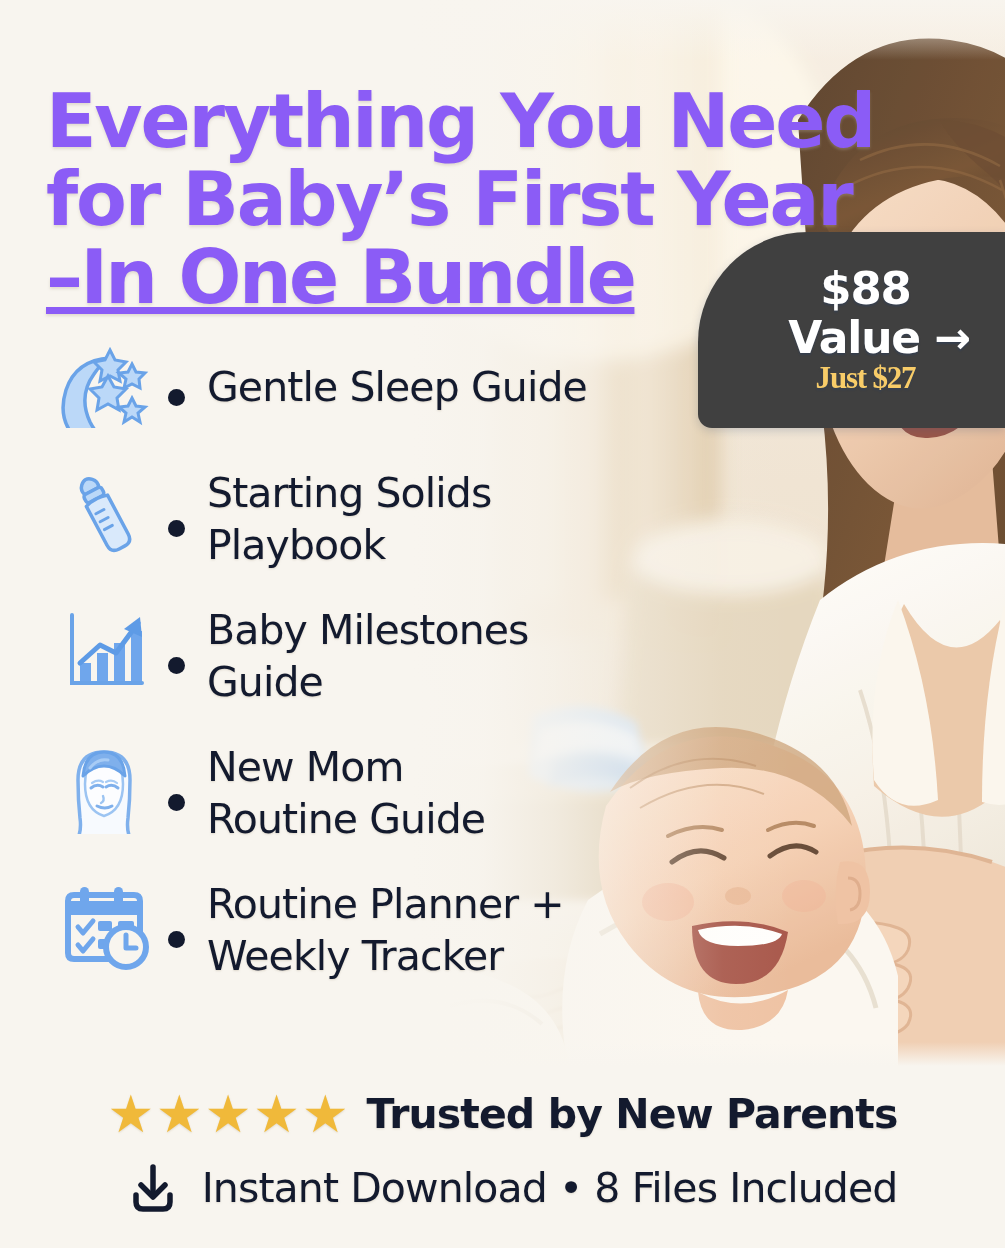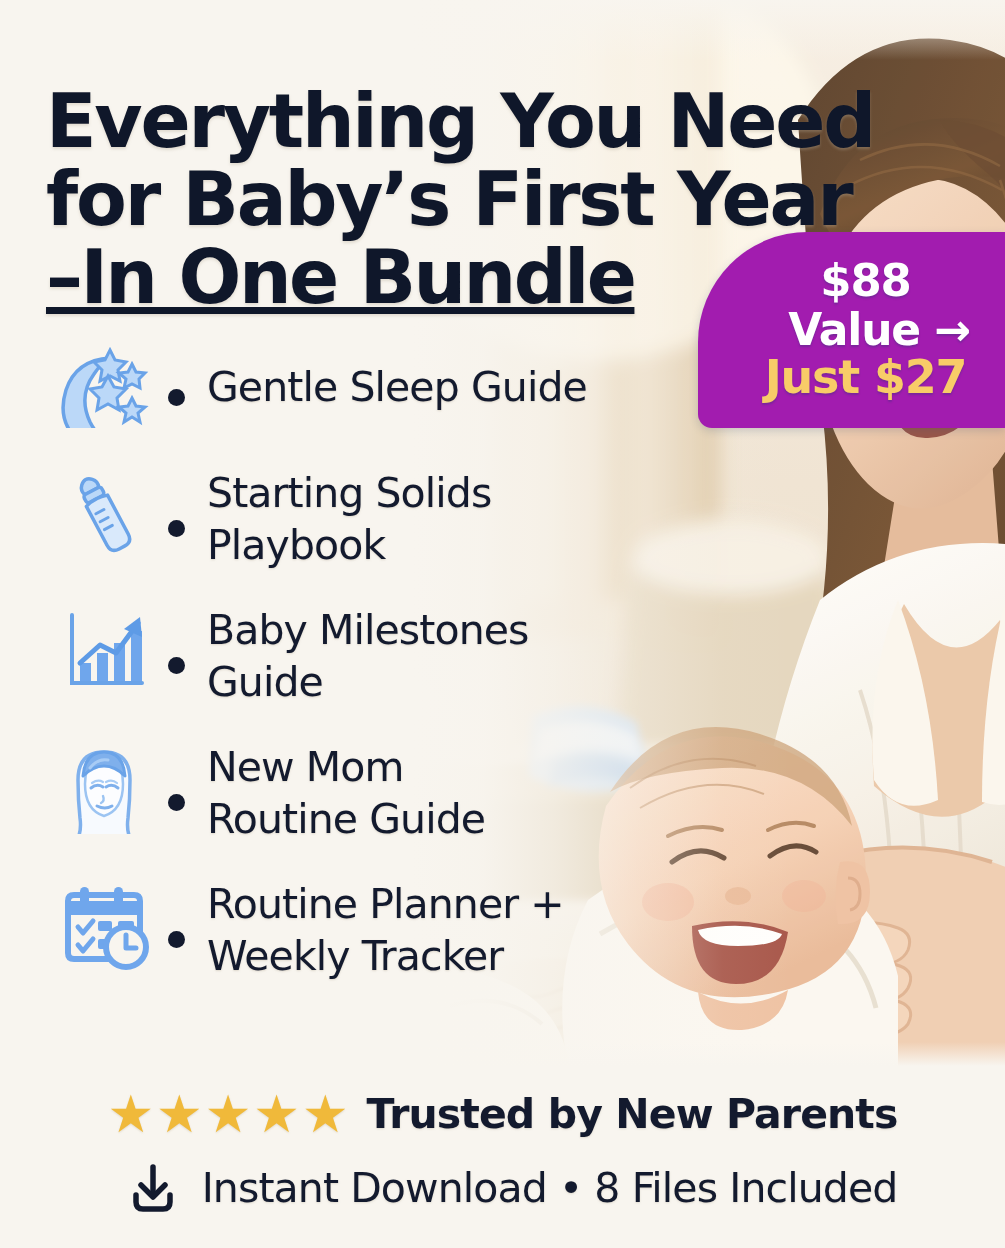--- a/index.html
+++ b/index.html
@@ -57,39 +57,39 @@
     pointer-events: none;
   }
 
   
   .headline {
     position: absolute;
     left: 46px;
     top: 32px;
     width: 900px;
     z-index: 5;
-    color: #0f172a;
+    color: #8b5cf6;
     font-family: "DejaVu Sans", sans-serif;
     font-weight: bold;
     font-size: 74px;
     line-height: 1.06;
     letter-spacing: -2.2px;
     text-shadow: 0 2px 3px rgba(180,170,150,0.35);
   }
   .headline .hl-line { display: block; white-space: nowrap; }
   .hl3 { letter-spacing: -2.6px; text-decoration: underline; }
 
   
   .price-badge {
     position: absolute;
     left: 698px;
     top: 232px;
     width: 307px;
     height: 196px;
-    background: #a21caf;
+    background: #404040;
     border-radius: 110px 0 0 14px;
     z-index: 20;
     box-shadow: 0 3px 8px rgba(60,80,120,0.22);
     display: flex;
     flex-direction: column;
     align-items: center;
     justify-content: center;
     padding-left: 28px;
     box-sizing: border-box;
     overflow: hidden;
@@ -100,21 +100,22 @@
     font-size: 45px;
     line-height: 1.08;
     letter-spacing: -1.2px;
     color: #FFFFFF;
     text-shadow: 0 2px 2px rgba(30,60,110,0.30);
     white-space: nowrap;
   }
   .badge-line.value { font-size: 44px; margin-left: 27px; }
   .badge-line.deal {
     color: #F8CC68;
-    font-size: 46px;
+    font-size: 31px;
+    font-family: Liberation Serif, serif;
   }
 
   
   .features {
     position: absolute;
     left: 52px;
     top: 330px;
     width: 640px;
     z-index: 10;
   }

